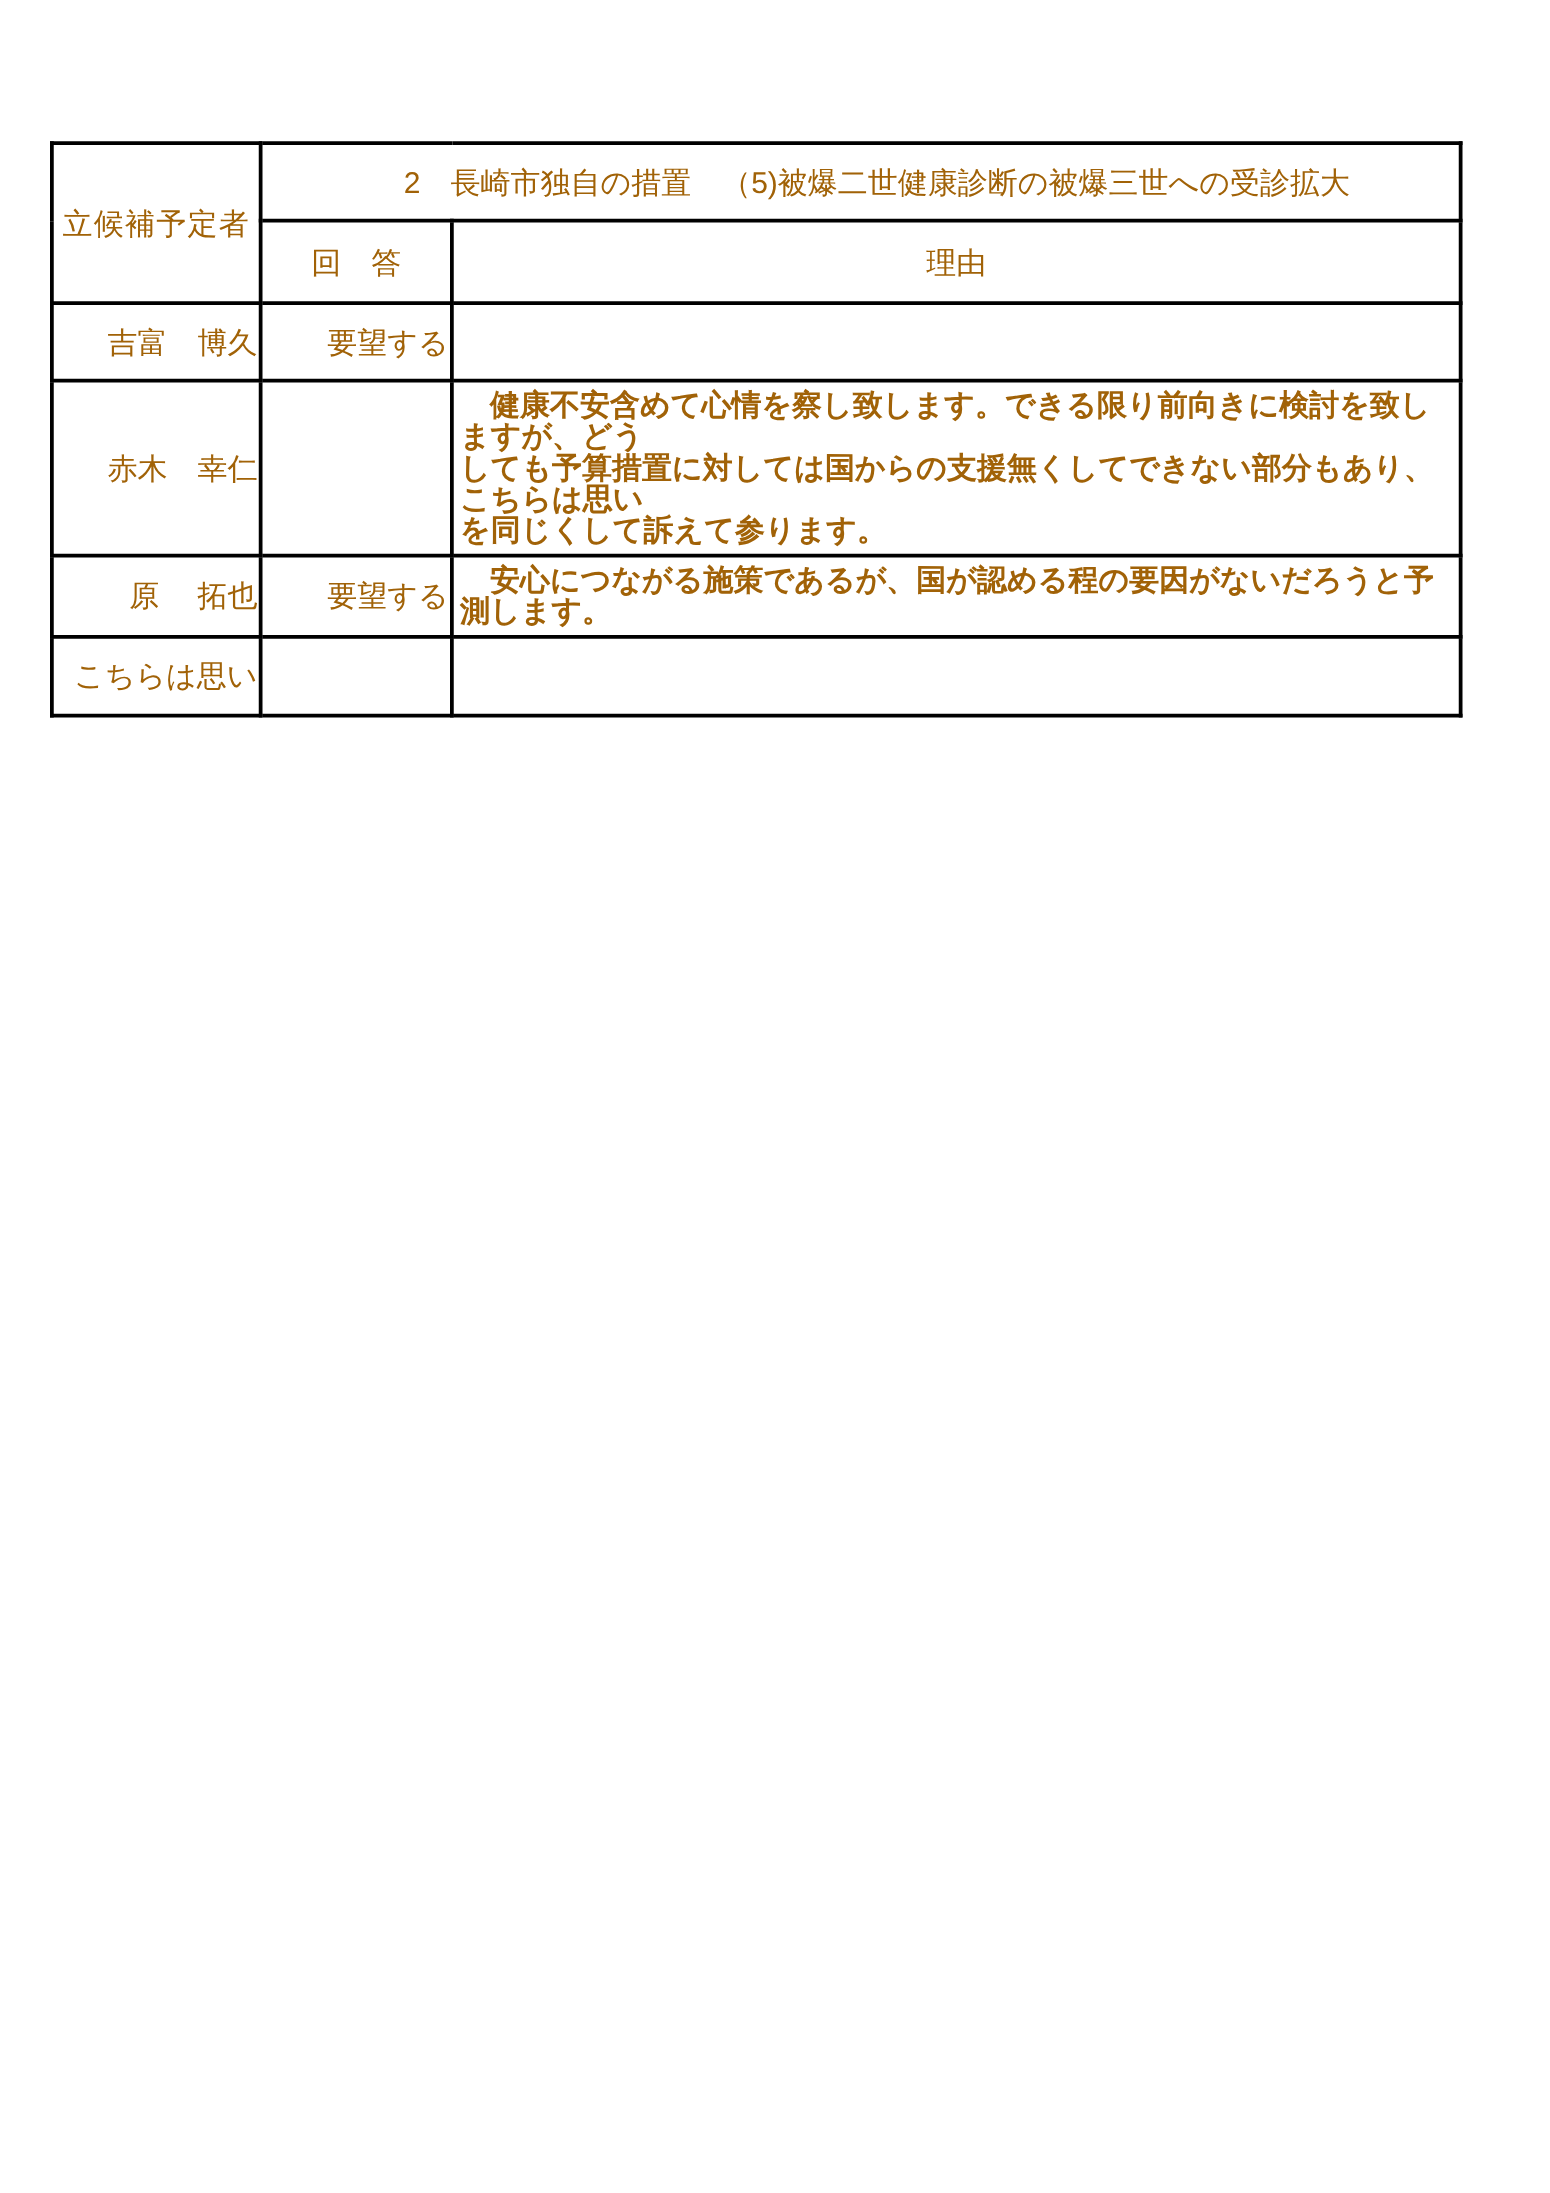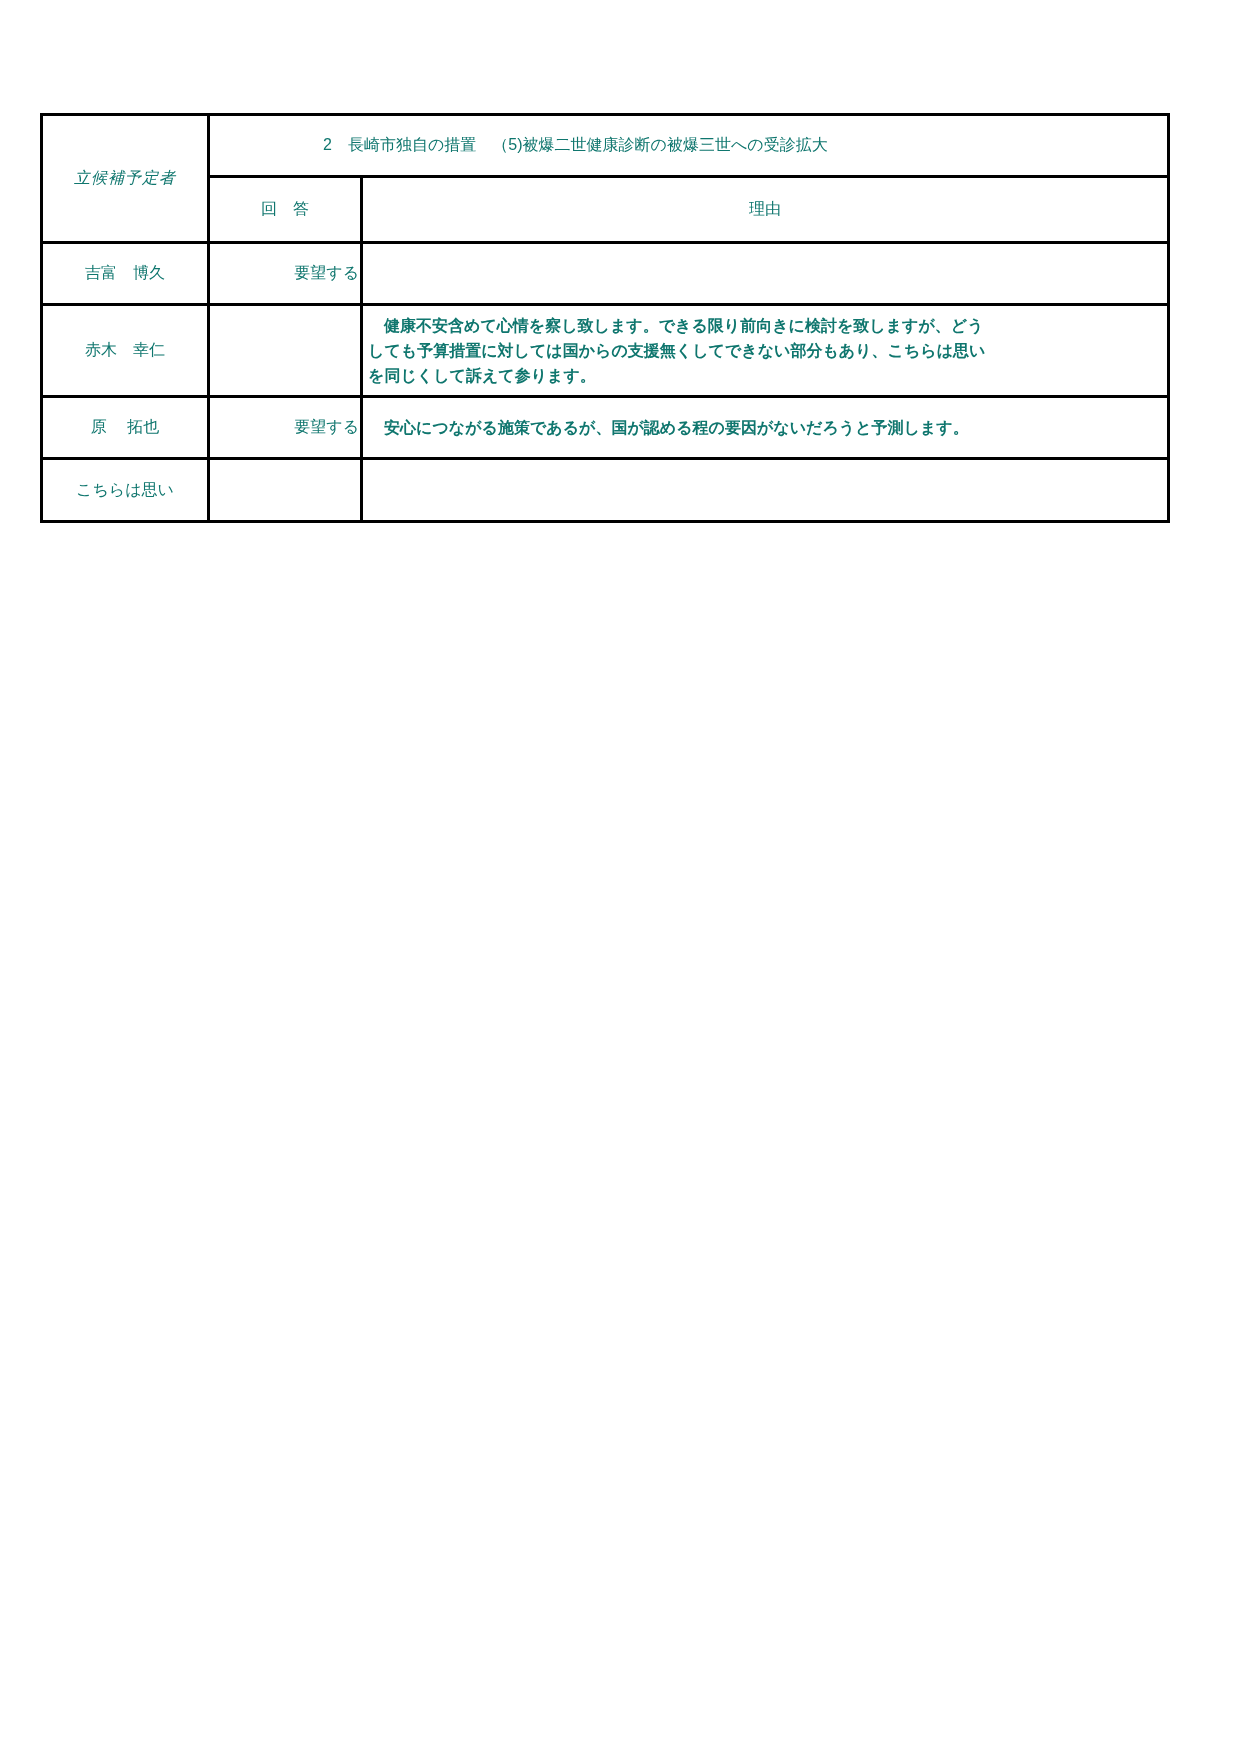--- a/index.html
+++ b/index.html
@@ -18,39 +18,38 @@
   table.survey {
     position: absolute;
     left: 40px;
     top: 113px;
     width: 1127px;
     border-collapse: collapse;
     table-layout: fixed;
   }
   table.survey td {
     border: 3px solid #000000;
-    font-size: 16px;
-    color: #0f766e;
+    font-size: 24px;
+    color: #a16207;
     vertical-align: middle;
     overflow: hidden;
   }
   td.candidate-head {
     text-align: center;
     letter-spacing: 1px;
-    font-style: italic;
   }
   td.question-title {
     text-align: left;
     padding-left: 113px;
   }
   td.sub-head {
     text-align: center;
   }
   td.name-cell {
-    text-align: center;
+    text-align: right;
   }
   td.answer-cell {
     text-align: right;
   }
   td.reason-cell {
     text-align: left;
     padding: 6px 5px 6px 5px;
     line-height: 25px;
     white-space: pre-line;
     font-weight: bold;

